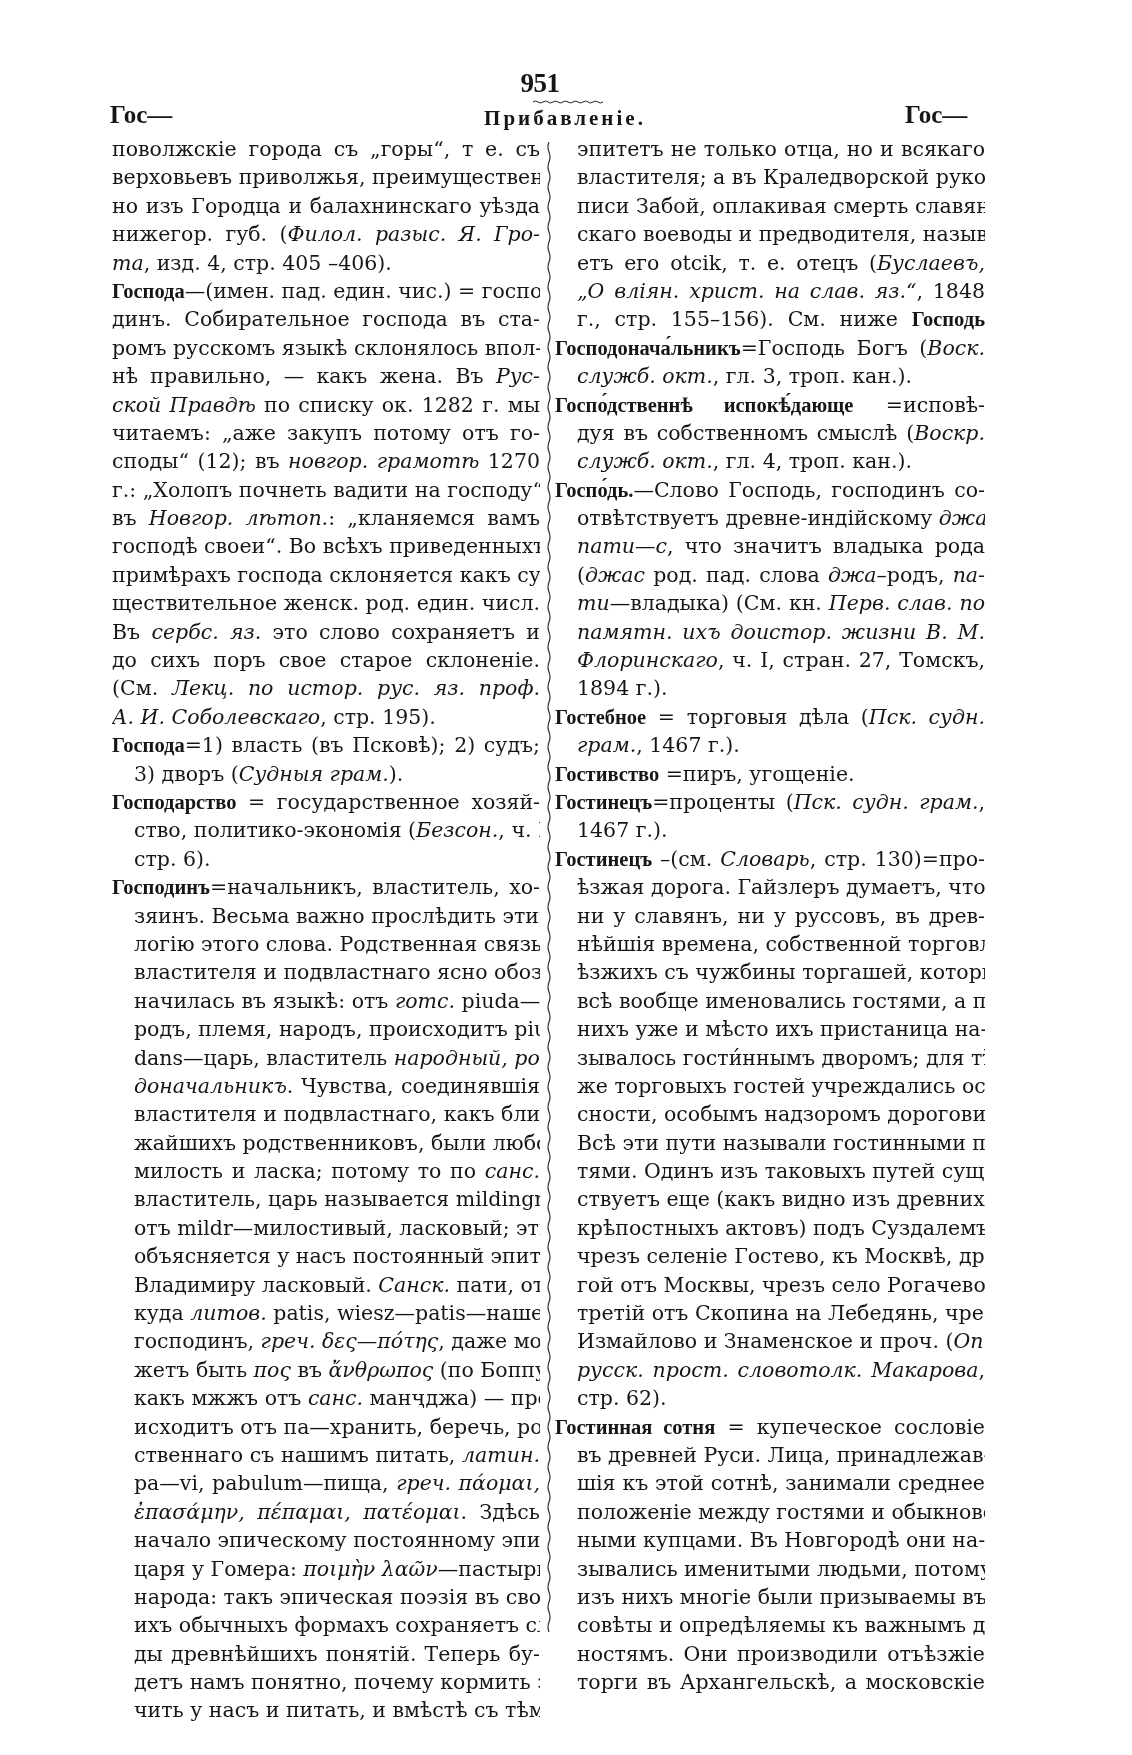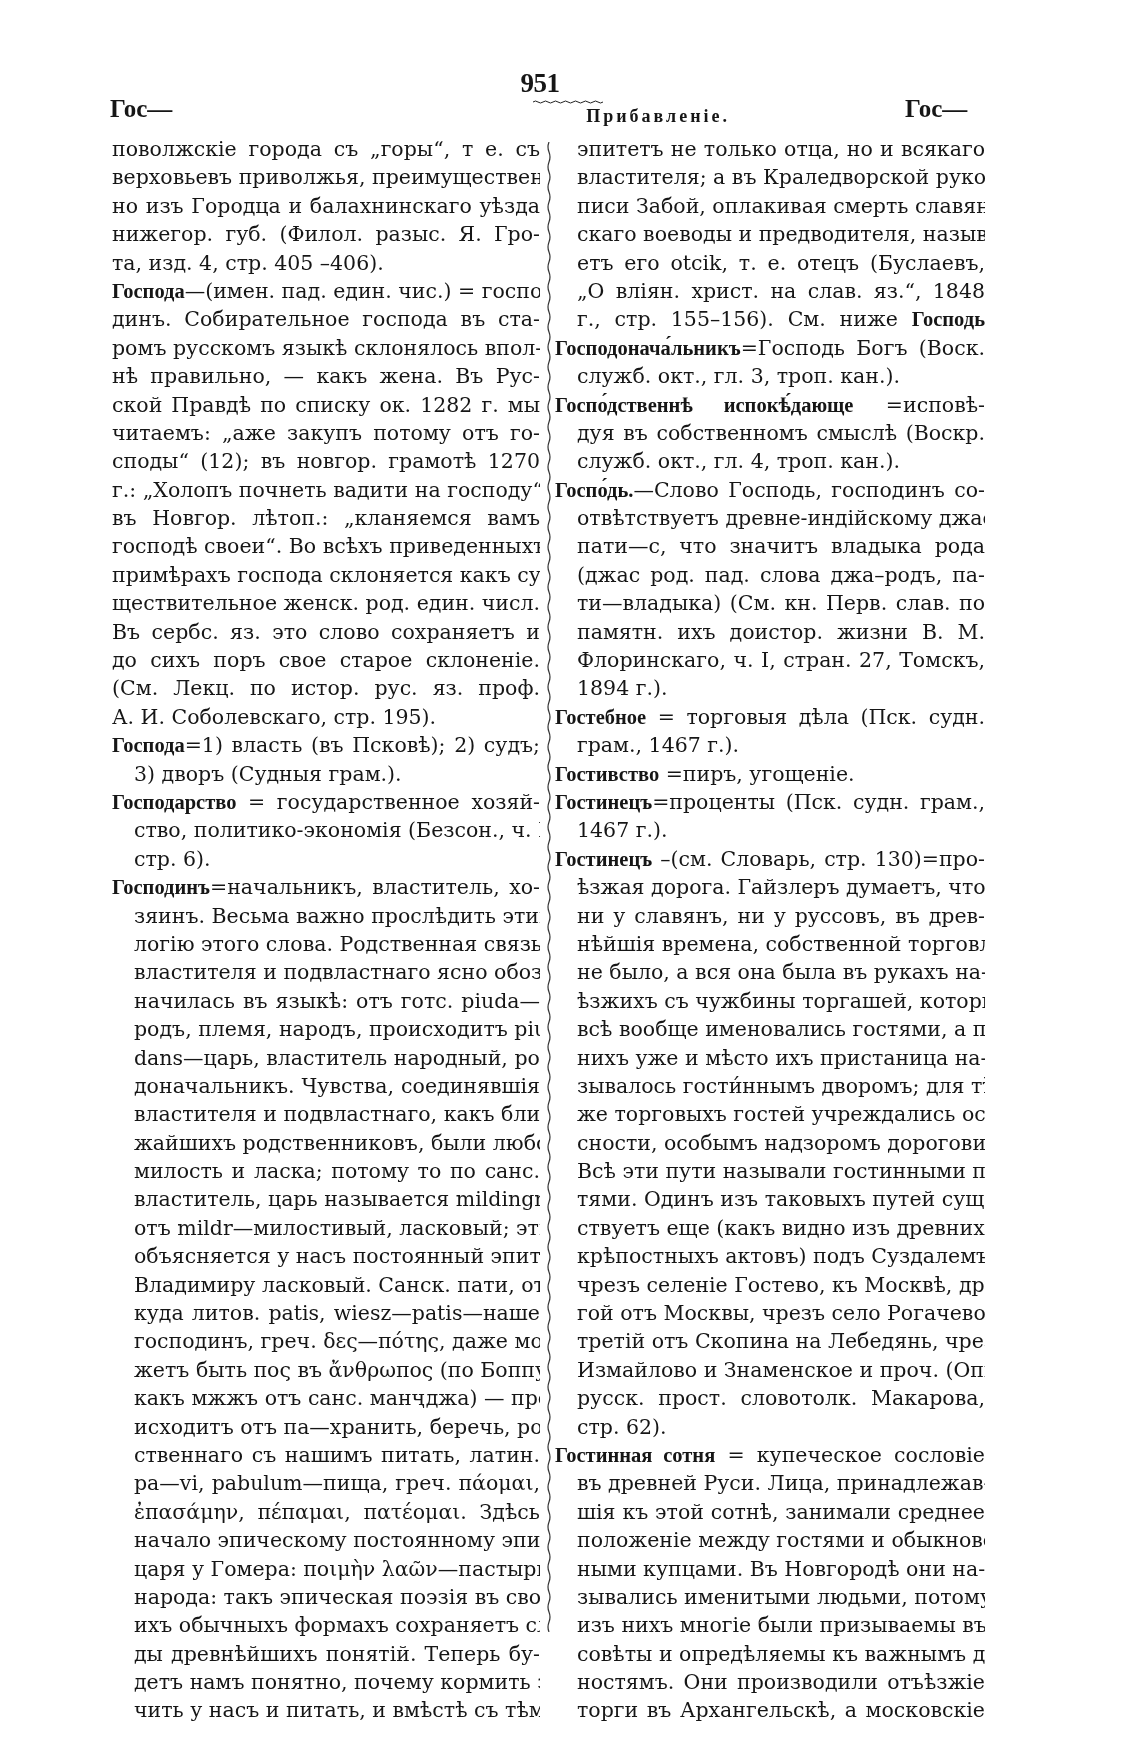--- a/index.html
+++ b/index.html
@@ -1,35 +1,35 @@
 <!DOCTYPE html>
 <html><head>
 <meta charset="utf-8">
 <style>
   html, body { margin:0; padding:0; background:#fff; }
   body { width:1132px; height:1755px; position:relative; overflow:hidden;
          font-family:"DejaVu Serif","Liberation Serif",serif; color:#161616; }
   .page-number { position:absolute; top:68px; left:0; width:1080px; text-align:center;
          font-family:"Liberation Serif",serif; font-weight:bold; font-size:27px; letter-spacing:-0.5px; }
   .page-number-rule { position:absolute; top:100px; left:533px; width:70px; height:4px; }
-  .running-left, .running-right, .running-center { position:absolute; top:95px;
+  .running-left, .running-right, .running-center { position:absolute; top:101px;
          font-family:"Liberation Serif",serif; font-weight:bold; font-size:25px; }
   .running-left { left:110px; }
   .running-right { left:905px; }
-  .running-center { left:400px; width:330px; text-align:right; letter-spacing:3px; font-size:18px; top:106px; }
+  .running-center { left:400px; width:330px; text-align:center; letter-spacing:3px; font-size:21px; top:106px; }
   .column { position:absolute; top:135px; }
   .col-left { left:112px; width:428px; }
   .col-right { left:555px; width:430px; }
   .divider { position:absolute; left:545px; top:142px; width:8px; height:1490px; }
   .line { height:28.4px; line-height:28.4px; font-size:20.5px; white-space:nowrap;
           text-align:justify; text-align-last:justify; overflow:hidden; }
   .line.last { text-align-last:left; }
   .line.indent { padding-left:22px; }
   .seg-b { font-family:"Liberation Serif",serif; font-weight:bold; }
-  .seg-i { }
+  .seg-i { font-style:italic; }
 </style>
 </head>
 <body>
 
 <div>
   <div class="page-number">951</div>
   <svg class="page-number-rule" viewBox="0 0 70 4" preserveAspectRatio="none">
     <path d="M0 2 Q2.5 0 5 2 T10 2 T15 2 T20 2 T25 2 T30 2 T35 2 T40 2 T45 2 T50 2 T55 2 T60 2 T65 2 T70 2" fill="none" stroke="#222" stroke-width="1"></path>
   </svg>
   <div class="running-left">Гос—</div>
@@ -121,21 +121,20 @@
       <div class="line indent last"><span class="seg-n">1894 г.).</span></div>
       <div class="line"><span class="seg-b">Гостебное</span><span class="seg-n"> = торговыя дѣла (</span><span class="seg-i">Пск. судн.</span></div>
       <div class="line indent last"><span class="seg-i">грам.</span><span class="seg-n">, 1467 г.).</span></div>
       <div class="line last"><span class="seg-b">Гостивство</span><span class="seg-n"> =пиръ, угощеніе.</span></div>
       <div class="line"><span class="seg-b">Гостинецъ</span><span class="seg-n">=проценты (</span><span class="seg-i">Пск. судн. грам.</span><span class="seg-n">,</span></div>
       <div class="line indent last"><span class="seg-n">1467 г.).</span></div>
       <div class="line"><span class="seg-b">Гостинецъ</span><span class="seg-n"> –(см. </span><span class="seg-i">Словарь</span><span class="seg-n">, стр. 130)=про-</span></div>
       <div class="line indent"><span class="seg-n">ѣзжая дорога. Гайзлеръ думаетъ, что</span></div>
       <div class="line indent"><span class="seg-n">ни у славянъ, ни у руссовъ, въ древ-</span></div>
       <div class="line indent"><span class="seg-n">нѣйшія времена, собственной торговли</span></div>
-      <div class="line indent"><span class="seg-n">не было, а вся она была въ рукахъ на-</span></div>
       <div class="line indent"><span class="seg-n">ѣзжихъ съ чужбины торгашей, которые</span></div>
       <div class="line indent"><span class="seg-n">всѣ вообще именовались гостями, а по</span></div>
       <div class="line indent"><span class="seg-n">нихъ уже и мѣсто ихъ пристаница на-</span></div>
       <div class="line indent"><span class="seg-n">зывалось гости́ннымъ дворомъ; для тѣхъ</span></div>
       <div class="line indent"><span class="seg-n">же торговыхъ гостей учреждались осо-</span></div>
       <div class="line indent"><span class="seg-n">сности, особымъ надзоромъ дороговичей.</span></div>
       <div class="line indent"><span class="seg-n">Всѣ эти пути называли гостинными пу-</span></div>
       <div class="line indent"><span class="seg-n">тями. Одинъ изъ таковыхъ путей суще-</span></div>
       <div class="line indent"><span class="seg-n">ствуетъ еще (какъ видно изъ древнихъ</span></div>
       <div class="line indent"><span class="seg-n">крѣпостныхъ актовъ) подъ Суздалемъ,</span></div>

